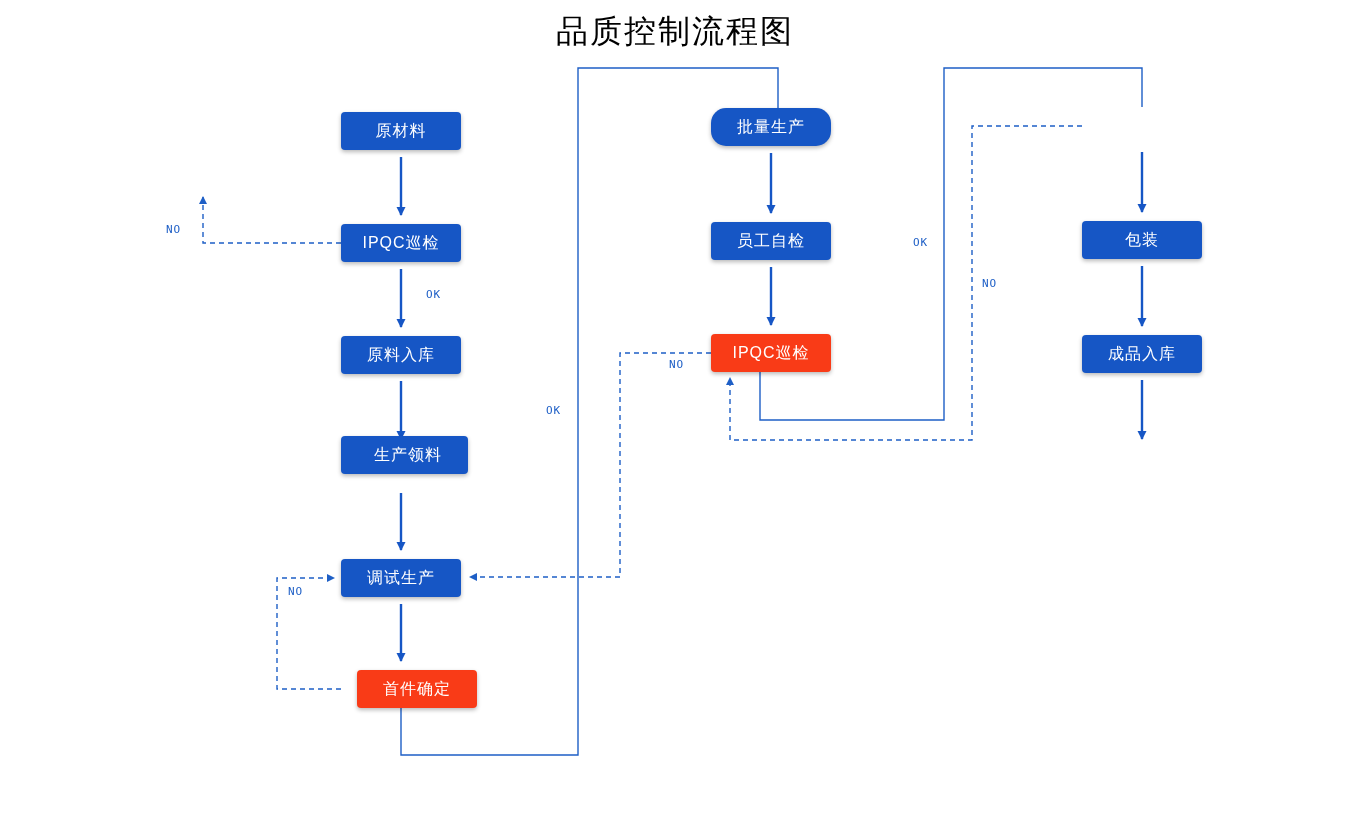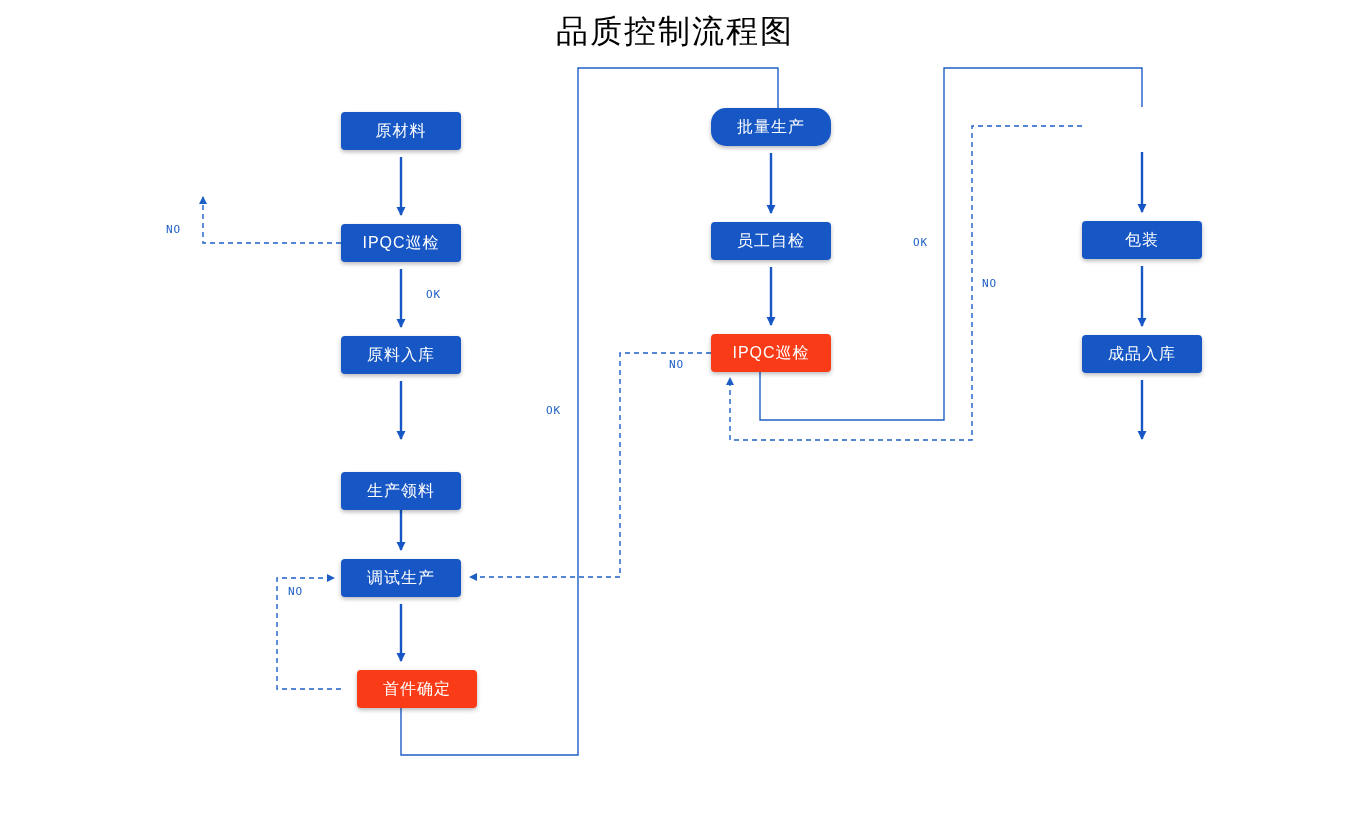--- a/index.html
+++ b/index.html
@@ -98,21 +98,21 @@
       <path d="M341,689 H277 V578 H334"></path>
       <path d="M711,353 H620 V577 H470"></path>
       <path d="M1082,126 H972 V440 H730 V378"></path>
     </g>
   </svg>
 
 
   <div class="node blue" style="left:341px; top:112px;">原材料</div>
   <div class="node blue" style="left:341px; top:224px;">IPQC巡检</div>
   <div class="node blue" style="left:341px; top:336px;">原料入库</div>
-  <div class="node blue" style="left:341px; top:472px;">生产领料</div>
+  <div class="node blue" style="left:341px; top:436px;padding-left:7px;">生产领料</div>
   <div class="node blue" style="left:341px; top:559px;">调试生产</div>
   <div class="node red" style="left:357px; top:670px;">首件确定</div>
 
   <div class="node blue" style="left:711px; top:108px;border-radius:15px;">批量生产</div>
   <div class="node blue" style="left:711px; top:222px;">员工自检</div>
   <div class="node red" style="left:711px; top:334px;">IPQC巡检</div>
 
   <div class="node blue" style="left:1082px; top:335px;">成品入库</div>
   <div class="node blue" style="left:1082px; top:221px;">包装</div>
 

